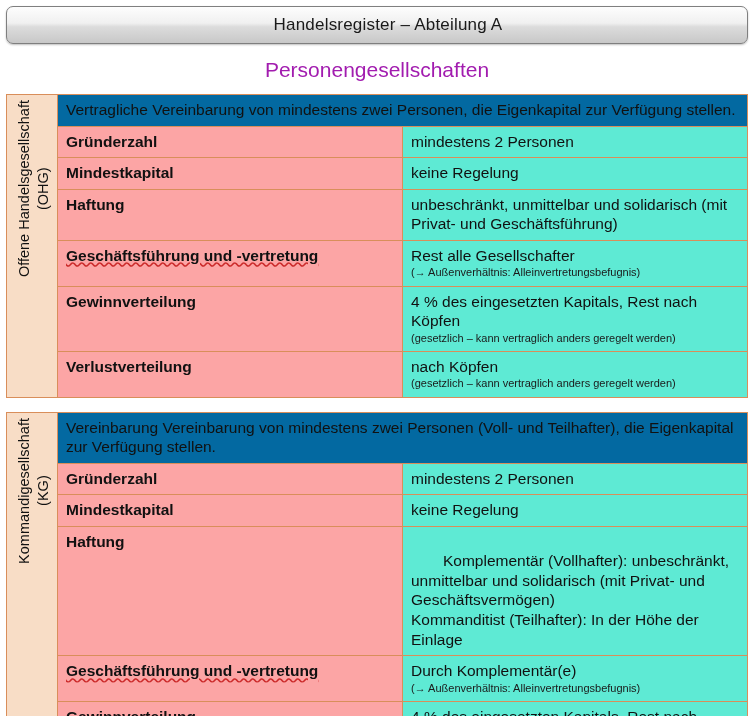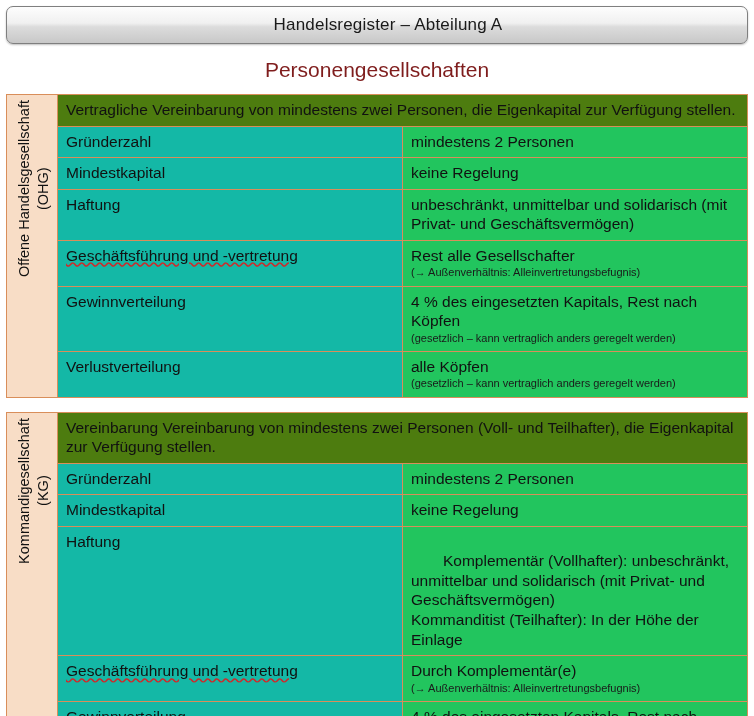--- a/index.html
+++ b/index.html
@@ -37,21 +37,21 @@
     font-size: 17px;
     color: #1a1a1a;
     letter-spacing: 0.2px;
     padding-left: 22px;
   }
 
   
   .subtitle {
     text-align: center;
     font-size: 21px;
-    color: #7f1d1d;
+    color: #a21caf;
     margin: 14px 0 12px 0;
   }
 
   
   .legal-table {
     margin: 0 6px 14px 6px;
     border: 1px solid #d98e5a;
     border-collapse: collapse;
     width: calc(100% - 12px);
     background: #f5c9a4;
@@ -77,29 +77,30 @@
     writing-mode: vertical-rl;
     transform: rotate(180deg);
     white-space: pre-line;
     font-size: 14.5px;
     line-height: 1.3;
     text-align: center;
     color: #111111;
     margin: 0 auto;
   }
   .intro-cell {
-    background: #4d7c0f;
+    background: #0369a1;
     font-size: 15.5px;
   }
   .key-cell {
     width: 210px;
-    background: #14b8a6;
+    background: #fca5a5;
+    font-weight: bold;
   }
   .val-cell {
-    background: #22c55e;
+    background: #5eead4;
   }
   .note {
     font-size: 11px;
     line-height: 1.22;
     display: block;
     margin-top: 1px;
     color: #1a1a1a;
   }
   .wavy {
     text-decoration: underline;
@@ -136,21 +137,21 @@
     </tr>
     <tr>
       <td class="key-cell">Mindestkapital</td>
       <td class="val-cell">
         <span>keine Regelung</span>
       </td>
     </tr>
     <tr>
       <td class="key-cell">Haftung</td>
       <td class="val-cell">
-        <span>unbeschränkt, unmittelbar und solidarisch (mit Privat- und Geschäftsvermögen)</span>
+        <span>unbeschränkt, unmittelbar und solidarisch (mit Privat- und Geschäftsführung)</span>
       </td>
     </tr>
     <tr>
       <td class="key-cell">
         <span class="wavy">Geschäftsführung und -vertretung</span>
       </td>
       <td class="val-cell">
         <span>Rest alle Gesellschafter</span>
         <span class="note">(→ Außenverhältnis: Alleinvertretungsbefugnis)</span>
       </td>
@@ -158,21 +159,21 @@
     <tr>
       <td class="key-cell">Gewinnverteilung</td>
       <td class="val-cell">
         <span>4 % des eingesetzten Kapitals, Rest nach Köpfen</span>
         <span class="note">(gesetzlich – kann vertraglich anders geregelt werden)</span>
       </td>
     </tr>
     <tr>
       <td class="key-cell">Verlustverteilung</td>
       <td class="val-cell">
-        <span>alle Köpfen</span>
+        <span>nach Köpfen</span>
         <span class="note">(gesetzlich – kann vertraglich anders geregelt werden)</span>
       </td>
     </tr>
   </tbody>
     </table>
 
   <table class="legal-table">
     <tbody>
         <tr>
       <td class="side-label" rowspan="7">

